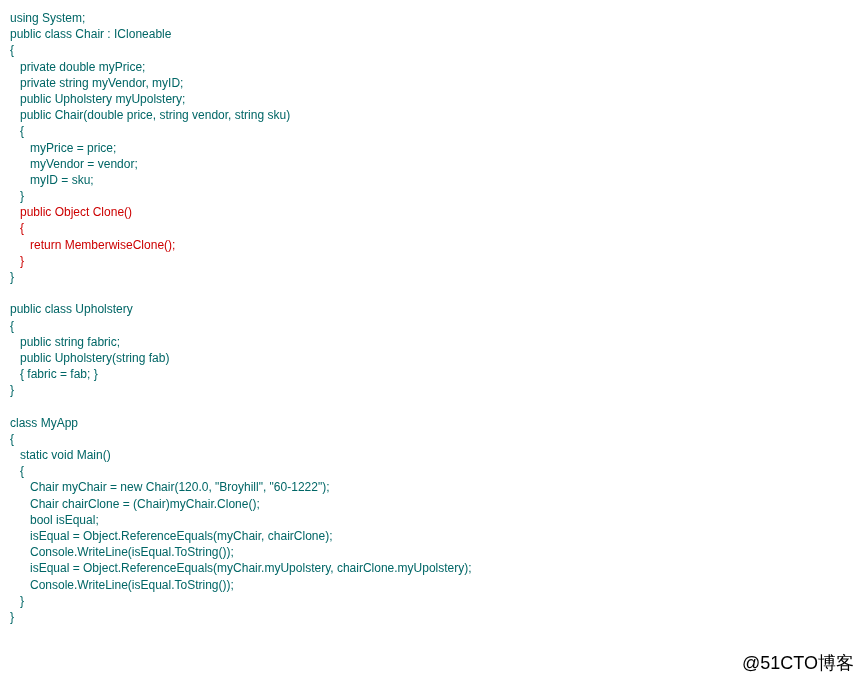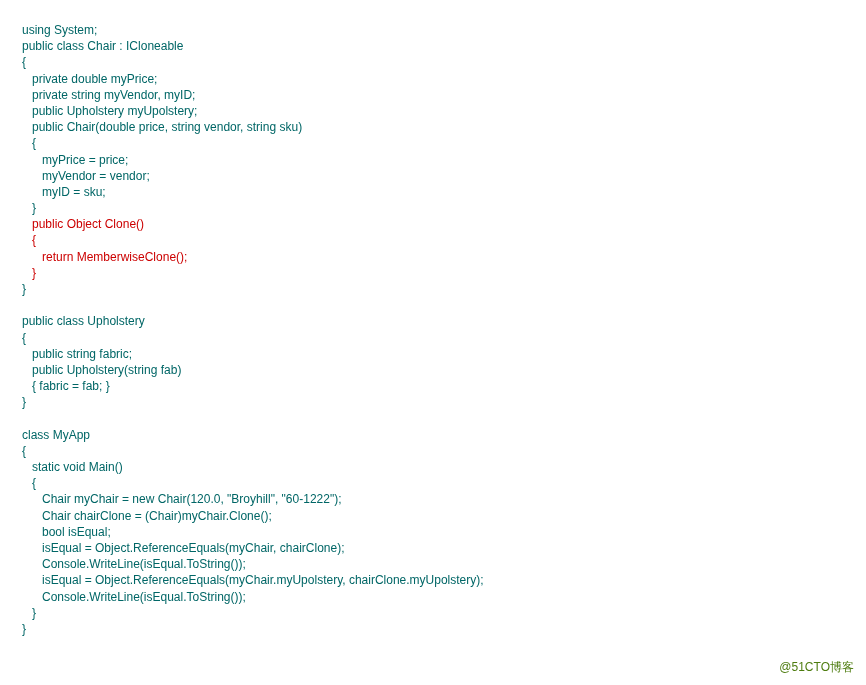--- a/index.html
+++ b/index.html
@@ -8,33 +8,33 @@
     background: #ffffff;
     font-family: Verdana, Geneva, sans-serif;
     font-size: 12px;
     line-height: 1.35;
     width: 866px;
     height: 685px;
     box-sizing: border-box;
     position: relative;
   }
   pre {
-    margin: 12px;
+    margin: 0;
     font-family: Verdana, Geneva, sans-serif;
     font-size: 12px;
     white-space: pre;
   }
   .c-teal  { color: #006666; }
   .c-red   { color: #cc0000; }
   .watermark {
     position: absolute;
     right: 12px;
     bottom: 10px;
-    color: #4d7c0f;
-    font-size: 12px;
+    color: #000000;
+    font-size: 18px;
     font-family: Verdana, sans-serif;
   }
 </style>
 </head>
 <body>
 
 <pre><span class="c-teal">using System;</span>
 <span class="c-teal">public class Chair : ICloneable</span>
 <span class="c-teal">{</span>
 <span class="c-teal">   private double myPrice;</span>

